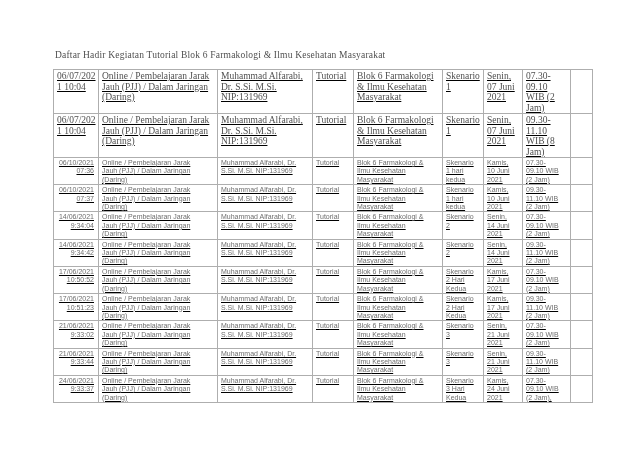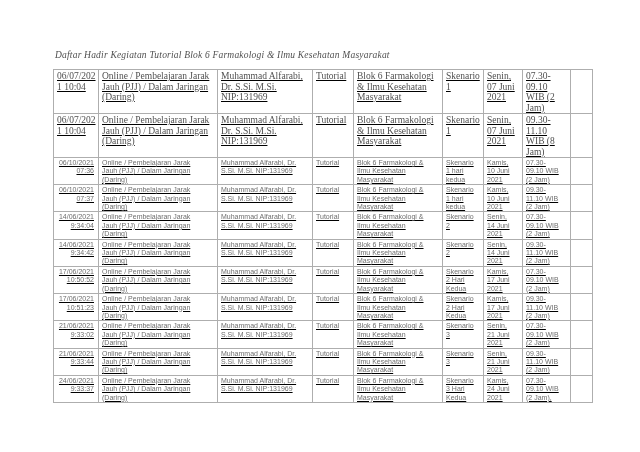--- a/index.html
+++ b/index.html
@@ -15,21 +15,20 @@
     font-family: "Liberation Serif", serif;
   }
   .doc-title {
     position: absolute;
     left: 55px;
     top: 50px;
     font-size: 9.5px;
     color: #4f4f4f;
     letter-spacing: 0.2px;
     white-space: nowrap;
-    font-style: italic;
   }
   table.attendance {
     position: absolute;
     left: 53px;
     top: 69px;
     width: 539px;
     border-collapse: collapse;
     table-layout: fixed;
     text-decoration: underline;
   }

